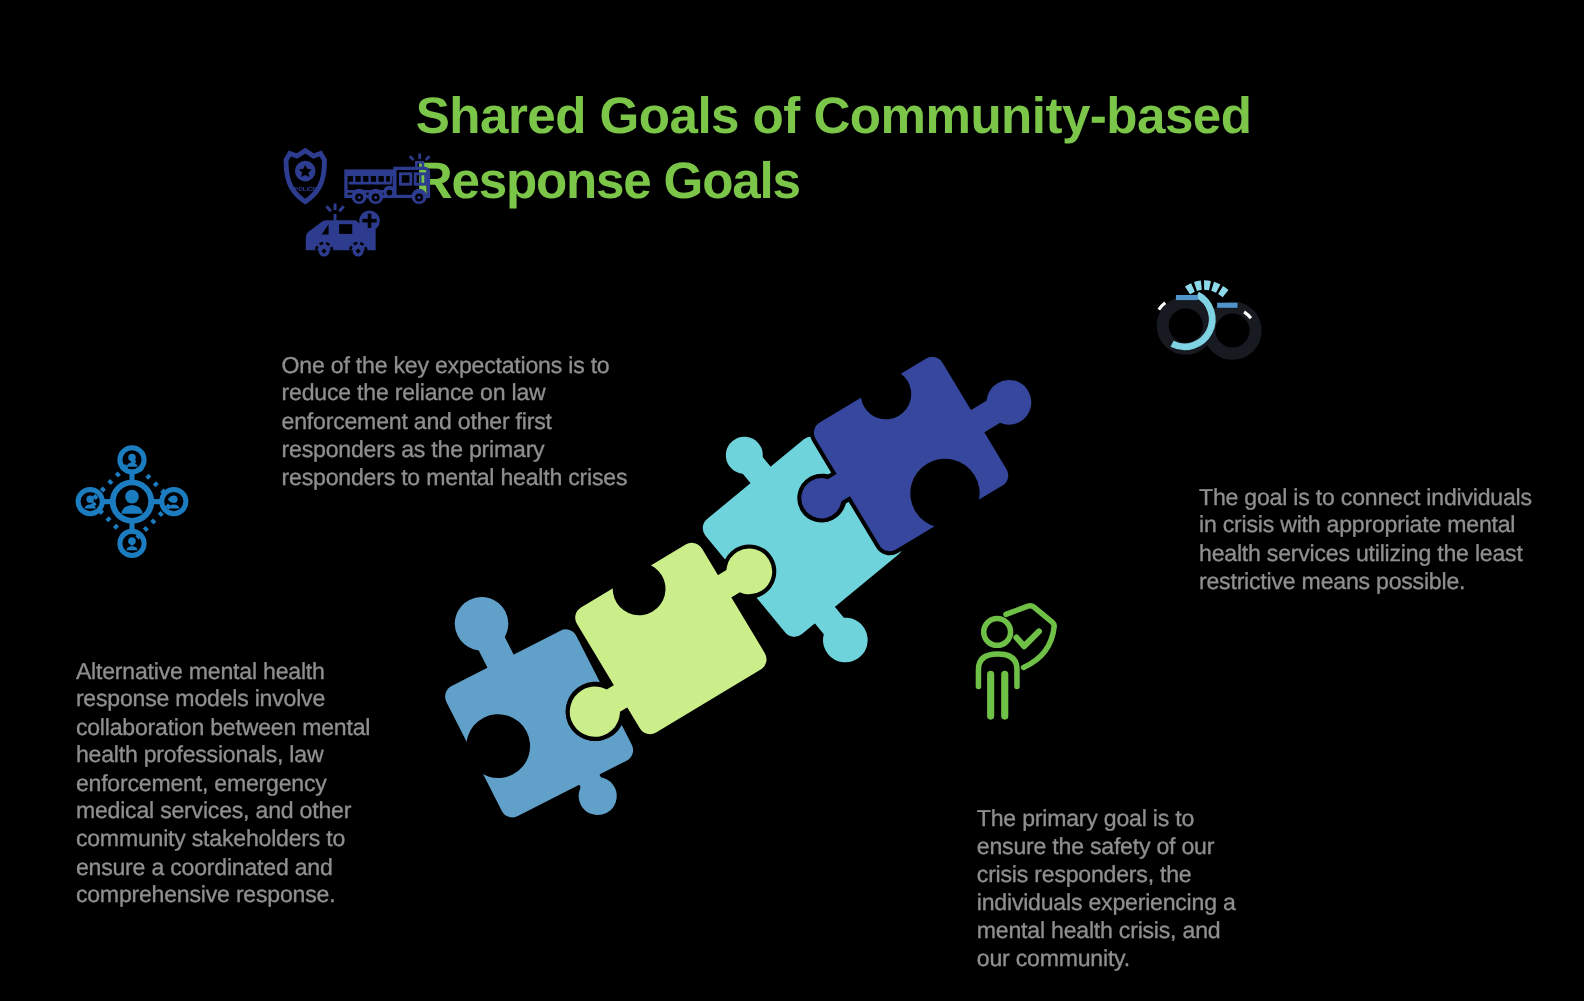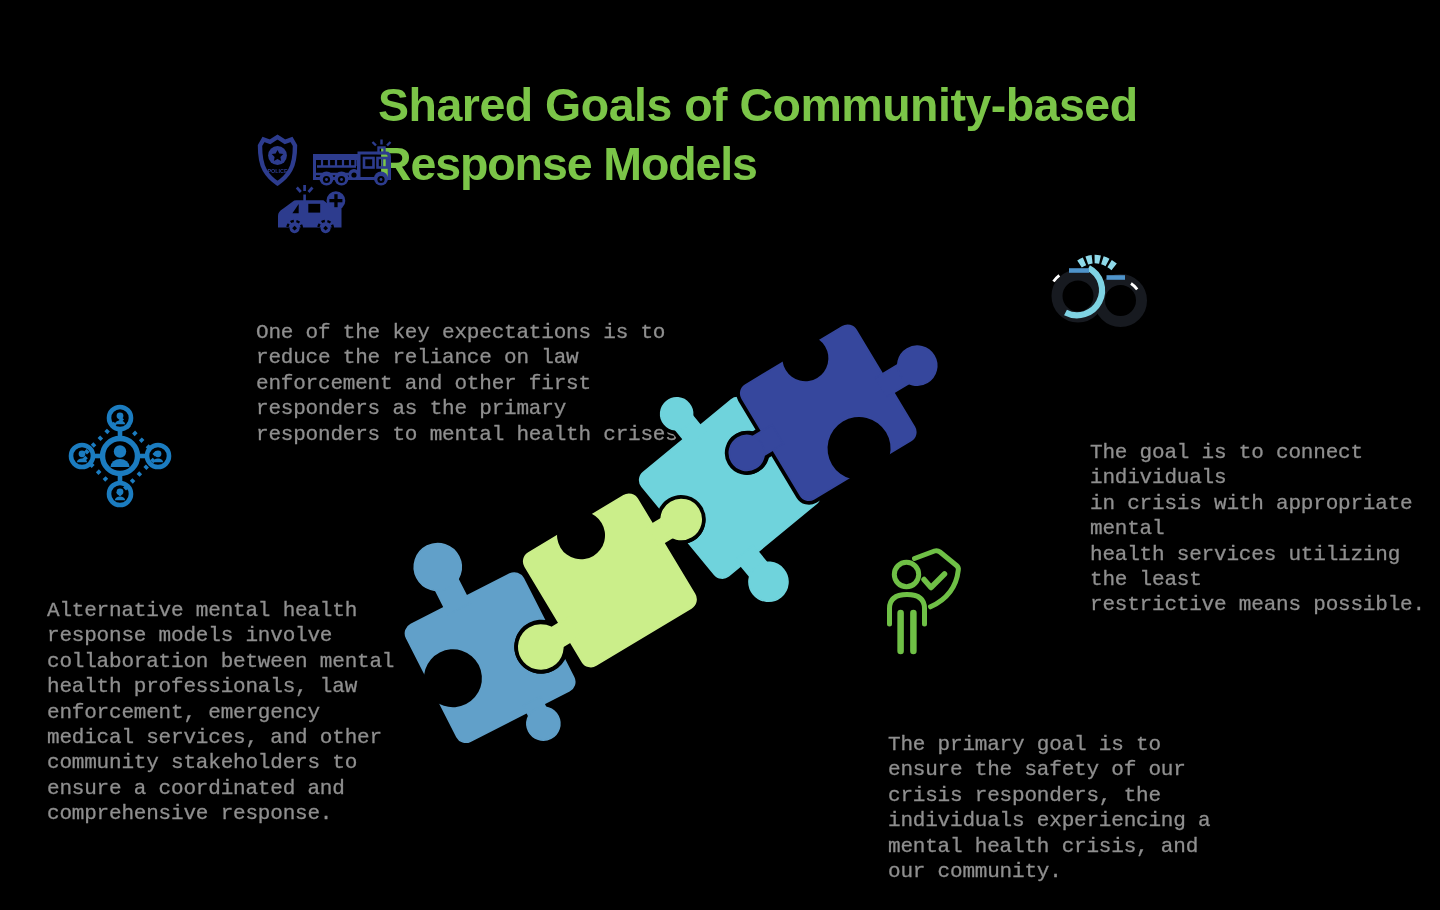--- a/index.html
+++ b/index.html
@@ -1,25 +1,25 @@
 <!DOCTYPE html>
 <html><head><meta charset="utf-8"><style>
 * { margin:0; padding:0; box-sizing:border-box; }
 html,body { width:1440px; height:910px; background:#000; overflow:hidden; }
 body { font-family:"Liberation Sans", sans-serif; position:relative; }
 .title { position:absolute; left:378px; top:76px; width:1060px; text-align:left;
   color:#7bc548; font-weight:bold; font-size:46.5px; line-height:59px; letter-spacing:-0.5px; }
-.txt { position:absolute; color:#8f8f8f; font-size:21px; line-height:25.4px; letter-spacing:-0.2px;font-family:Liberation Mono, monospace;
+.txt { position:absolute; color:#8f8f8f; font-size:21px; line-height:25.4px; letter-spacing:-0.2px;
   -webkit-text-stroke:0.3px #8f8f8f; }
 </style></head><body>
-<div class="title">Shared Goals of Community-based<br><span style="letter-spacing:-1.1px">Response Models</span></div>
+<div class="title">Shared Goals of Community-based<br><span style="letter-spacing:-1.1px">Response Goals</span></div>
 
 <div class="txt" style="left:256px; top:320px;">One of the key expectations is to<br>reduce the reliance on law<br>enforcement and other first<br>responders as the primary<br>responders to mental health crises</div>
 
-<div class="txt" style="left:47px; top:598px;">Alternative mental health<br>response models involve<br>collaboration between mental<br>health professionals, law<br>enforcement, emergency<br>medical services, and other<br>community stakeholders to<br>ensure a coordinated and<br>comprehensive response.</div>
+<div class="txt" style="left:69px; top:598px;">Alternative mental health<br>response models involve<br>collaboration between mental<br>health professionals, law<br>enforcement, emergency<br>medical services, and other<br>community stakeholders to<br>ensure a coordinated and<br>comprehensive response.</div>
 
 <div class="txt" style="left:1090px; top:440px;">The goal is to connect individuals<br>in crisis with appropriate mental<br>health services utilizing the least<br>restrictive means possible.</div>
 
 <div class="txt" style="left:888px; top:732px;">The primary goal is to<br>ensure the safety of our<br>crisis responders, the<br>individuals experiencing a<br>mental health crisis, and<br>our community.</div>
 
 <svg width="1440" height="910" viewBox="0 0 1440 910" style="position:absolute;left:0;top:0">
 <g transform="translate(402,629) rotate(-27)">
 <rect x="0.0" y="0.0" width="131.0" height="131.0" rx="10" fill="#61a0c9" stroke="#000" stroke-width="9"></rect>
 <rect x="47.5" y="-36.0" width="25.0" height="44.0" fill="#61a0c9" stroke="#000" stroke-width="9"></rect>
 <circle cx="60.0" cy="-39.0" r="23.5" fill="#61a0c9" stroke="#000" stroke-width="9"></circle>

